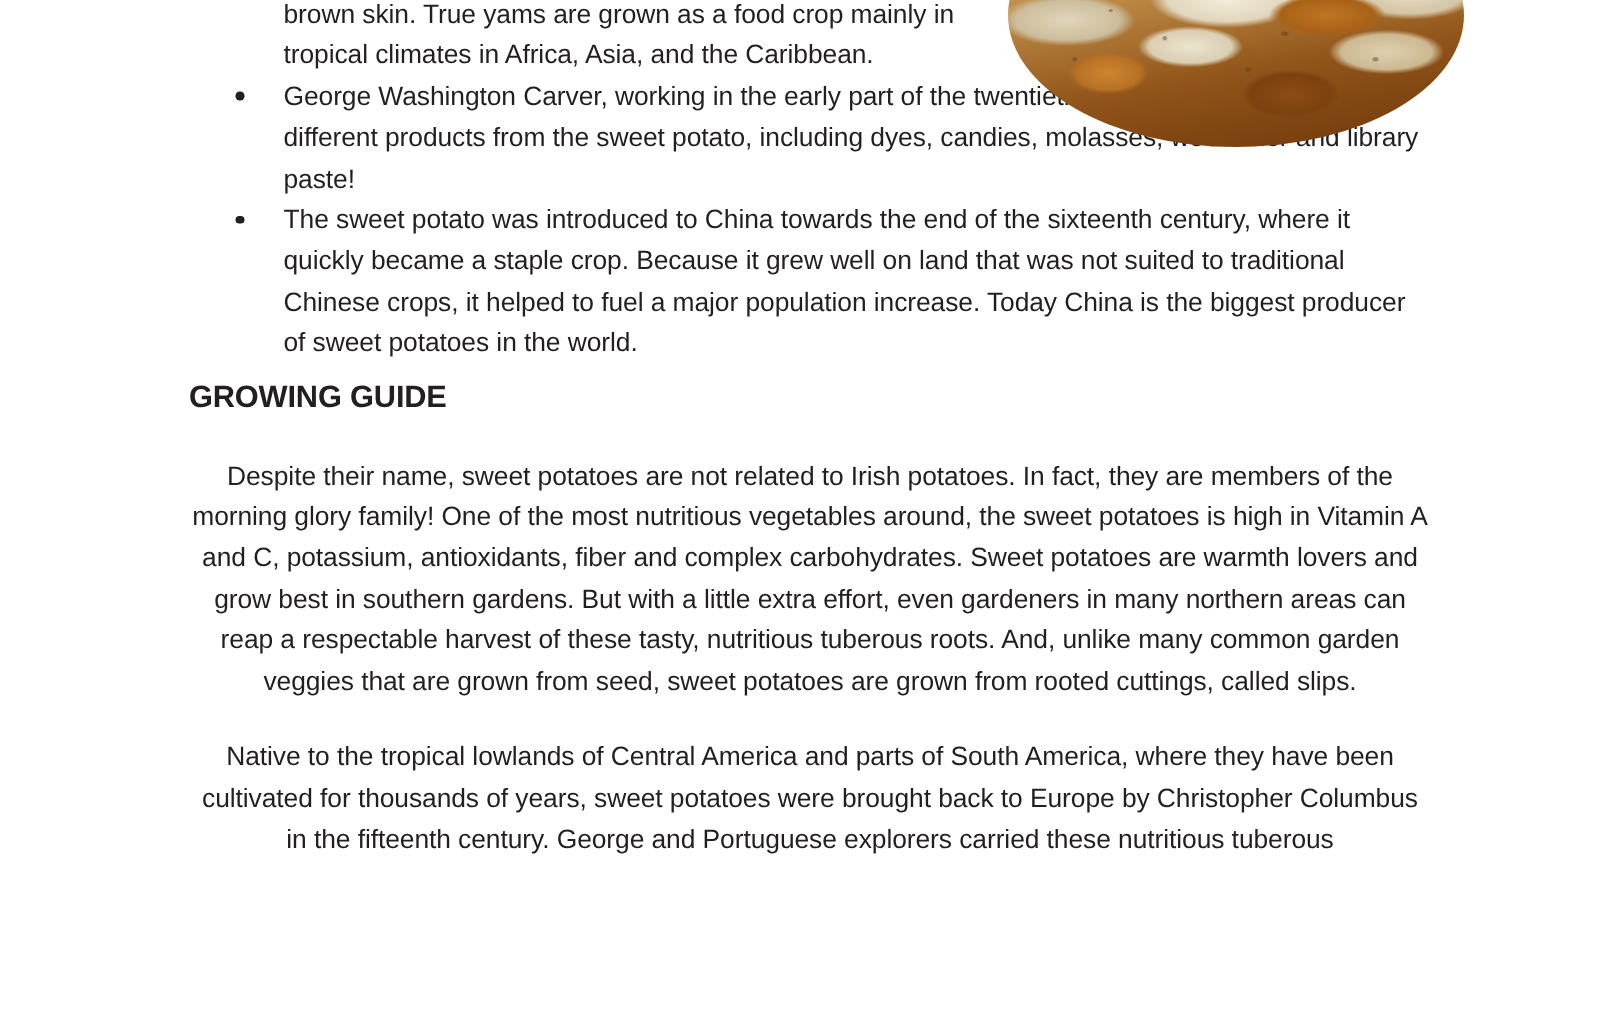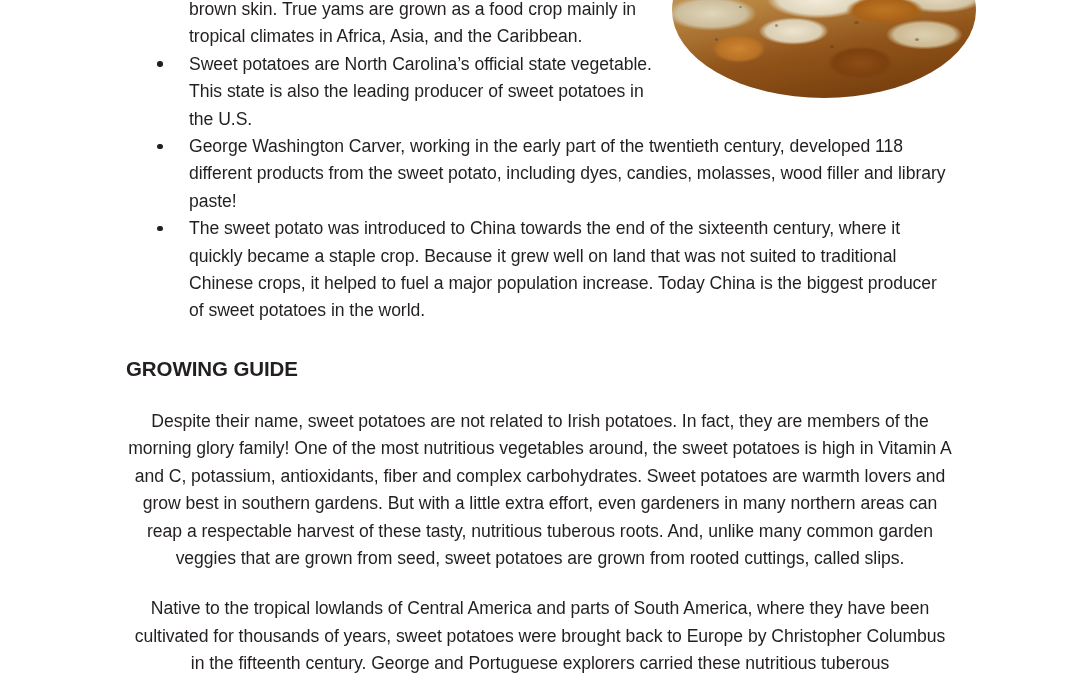--- a/index.html
+++ b/index.html
@@ -98,21 +98,21 @@
   }
 
   .narrow { max-width: 466px; }
   .wide   { max-width: 828px; }
 
   .section-heading {
     font-size: 20.5px;
     font-weight: bold;
     letter-spacing: -0.1px;
     color: #231f20;
-    margin: 32px 0 0 0;
+    margin: 10px 0 0 0;
     padding: 0;
   }
 
   .body-para {
     font-size: 17.6px;
     line-height: 27.4px;
     letter-spacing: -0.05px;
     color: #231f20;
     margin: 0;
     text-align: center;
@@ -139,24 +139,20 @@
   </div>
 
   <div class="content">
 
     <ul class="bullet-list">
 
       <li class="bullet-item bullet-item--clipped narrow">
         <span>brown skin. True yams are grown as a food crop mainly in tropical climates in Africa, Asia, and the Caribbean.</span>
       </li>
 
-      <li class="bullet-item narrow">
-        <span class="dot"></span>
-        <span>Sweet potatoes are North Carolina’s official state vegetable. This state is also the leading producer of sweet potatoes in the U.S.</span>
-      </li>
 
       <li class="bullet-item wide">
         <span class="dot"></span>
         <span>George Washington Carver, working in the early part of the twentieth century, developed 118 different products from the sweet potato, including dyes, candies, molasses, wood filler and library paste!</span>
       </li>
 
       <li class="bullet-item wide">
         <span class="dot"></span>
         <span>The sweet potato was introduced to China towards the end of the sixteenth century, where it quickly became a staple crop. Because it grew well on land that was not suited to traditional Chinese crops, it helped to fuel a major population increase. Today China is the biggest producer of sweet potatoes in the world.</span>
       </li>

